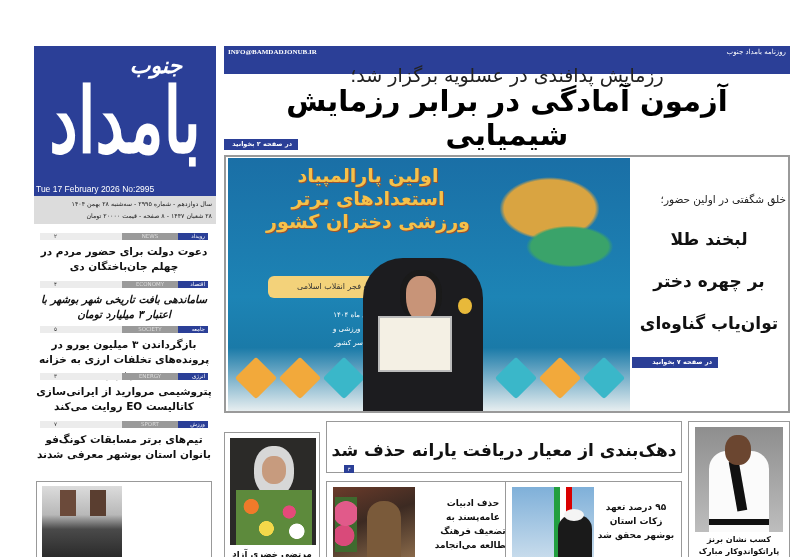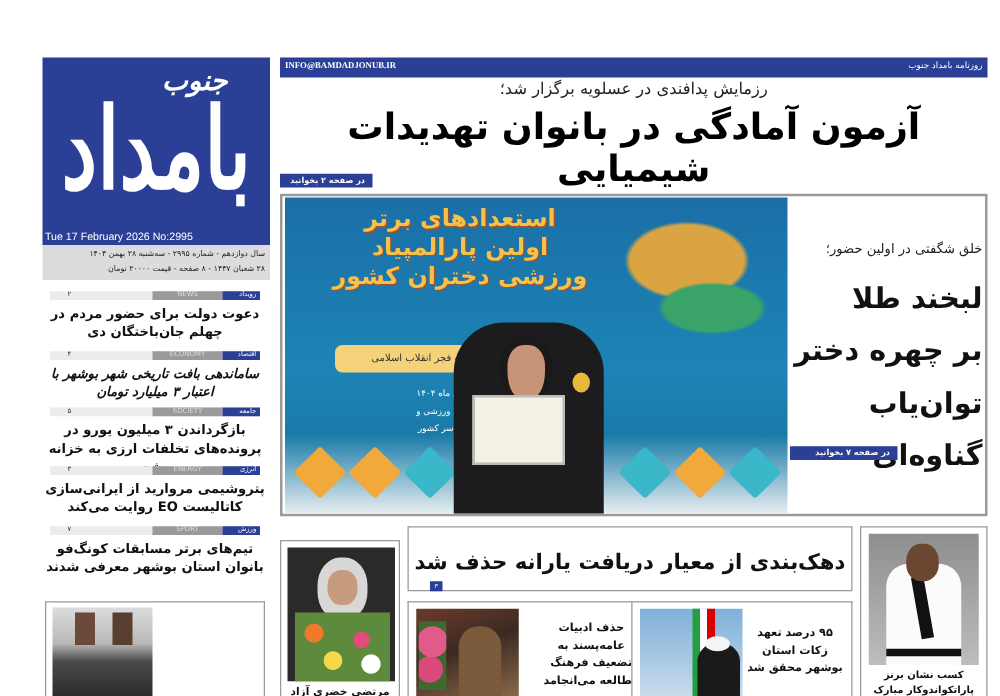--- a/index.html
+++ b/index.html
@@ -8,25 +8,25 @@
   .abs{position:absolute;}
 
   
   #masthead{left:34px;top:46px;width:182px;height:150px;background:#2b3f97;overflow:hidden;}
   #masthead .logo-sub{position:absolute;right:34px;top:6px;color:#fff;font-family:"DejaVu Serif",serif;font-size:22px;font-weight:bold;font-style:italic;direction:rtl;}
   #masthead .logo-main{position:absolute;left:4px;top:30px;width:174px;color:#fff;font-family:"DejaVu Serif",serif;font-size:64px;font-weight:bold;line-height:1;direction:rtl;text-align:center;letter-spacing:-4px;transform:scaleY(1.4);transform-origin:top;}
   #masthead .date-en{position:absolute;left:2px;bottom:2px;color:#fff;font-family:"Liberation Sans",sans-serif;font-size:8.5px;}
   #issue-info{left:34px;top:196px;width:182px;height:28px;background:#dcdcdc;direction:rtl;text-align:right;padding:2px 4px;font-size:6.3px;line-height:12px;color:#222;}
 
   
-  #topbar{left:224px;top:46px;width:566px;height:16px;background:#2b3f97;color:#fff;font-size:7px;line-height:12px;}
+  #topbar{left:224px;top:46px;width:566px;height:28px;background:#2b3f97;color:#fff;font-size:7px;line-height:12px;}
   #topbar .email{position:absolute;left:4px;top:0;font-family:"Liberation Serif",serif;font-weight:bold;font-size:7px;}
   #topbar .name{position:absolute;right:4px;top:0;direction:rtl;letter-spacing:1.5px;}
 
-  #kicker{left:224px;top:64px;width:566px;text-align:center;direction:rtl;font-size:13px;color:#222;}
+  #kicker{left:224px;top:64px;width:566px;text-align:center;direction:rtl;font-size:19px;color:#222;}
   #headline{left:224px;top:84px;width:566px;text-align:center;direction:rtl;font-size:29px;font-weight:bold;color:#000;letter-spacing:-0.5px;}
   .readmore{background:#2b3f97;color:#fff;font-size:6.5px;height:11px;line-height:11px;direction:rtl;text-align:right;padding-right:6px;font-weight:bold;}
   #readmore-main{left:224px;top:139px;width:74px;}
 
   
   #photo-frame{left:224px;top:155px;width:566px;height:258px;border:2px solid #9a9a9a;background:#fff;}
   #photo{left:228px;top:158px;width:402px;height:253px;overflow:hidden;
     background:
       radial-gradient(ellipse at 85% 35%, #3aa36a 0 8%, transparent 9%),
       radial-gradient(ellipse at 80% 20%, #d9a441 0 10%, transparent 11%),
@@ -36,21 +36,21 @@
   #photo .banner-small{position:absolute;left:55px;top:150px;width:170px;color:#fff;font-size:7px;line-height:14px;direction:rtl;text-align:center;}
   #photo .icons{position:absolute;left:8px;top:200px;width:390px;height:42px;}
   #photo .icons span{position:absolute;top:0;width:40px;height:40px;transform:rotate(45deg) scale(.75);border-radius:4px;}
   #photo .person{position:absolute;left:135px;top:100px;width:120px;height:153px;background:#1c1c1f;border-radius:40px 40px 0 0;}
   #photo .face{position:absolute;left:172px;top:112px;width:42px;height:50px;background:#c89478;border-radius:45%;border:6px solid #1a1a1a;border-bottom:none;}
   #photo .cert{position:absolute;left:150px;top:158px;width:74px;height:56px;background:#f4f0e4;border:2px solid #bbb;}
   #photo .medal{position:absolute;left:230px;top:140px;width:14px;height:16px;border-radius:50%;background:#e8b93a;}
 
   
   #side-kicker{left:632px;top:193px;width:154px;text-align:right;direction:rtl;font-size:10.5px;color:#222;}
-  #side-headline{left:632px;top:218px;width:154px;direction:rtl;font-size:23px;font-weight:bold;line-height:42px;}
+  #side-headline{left:632px;top:218px;width:154px;text-align:center;direction:rtl;font-size:17px;font-weight:bold;line-height:42px;}
   #readmore-side{left:632px;top:357px;width:86px;}
 
   
   .sect-bar{position:absolute;left:40px;width:168px;height:7px;background:#ececec;font-size:5.5px;line-height:7px;}
   .sect-bar .pg{position:absolute;left:14px;top:0;color:#333;}
   .sect-bar .en{position:absolute;left:82px;width:56px;top:0;height:7px;background:#9a9a9a;color:#ddd;text-align:center;}
   .sect-bar .fa{position:absolute;right:0;top:0;width:30px;height:7px;background:#2b3f97;color:#fff;text-align:right;padding-right:3px;direction:rtl;}
   .left-story{position:absolute;left:36px;width:176px;text-align:center;direction:rtl;font-size:10.5px;font-weight:bold;line-height:15px;color:#111;}
 
   #left-box{left:36px;top:481px;width:176px;height:76px;border:1px solid #999;border-bottom:none;}
@@ -112,28 +112,28 @@
   <div>سال دوازدهم - شماره ۲۹۹۵ - سه‌شنبه ۲۸ بهمن ۱۴۰۴</div>
   <div>۲۸ شعبان ۱۴۴۷ - ۸ صفحه - قیمت ۲۰۰۰۰ تومان</div>
 </div>
 
 <div id="topbar" class="abs">
   <span class="email">INFO@BAMDADJONUB.IR</span>
   <span class="name">روزنامه بامداد جنوب</span>
 </div>
 
 <div id="kicker" class="abs">رزمایش پدافندی در عسلویه برگزار شد؛</div>
-<div id="headline" class="abs">آزمون آمادگی در بانوان تهدیدات شیمیایی</div>
+<div id="headline" class="abs">آزمون آمادگی در برابر رزمایش شیمیایی</div>
 <div id="readmore-main" class="abs readmore">در صفحه ۲ بخوانید</div>
 
 <div id="photo-frame" class="abs"></div>
 <div id="photo" class="abs">
   <div class="banner-text">
+    <div>اولین پارالمپیاد</div>
     <div>استعدادهای برتر</div>
-    <div>اولین پارالمپیاد</div>
     <div>ورزشی دختران کشور</div>
   </div>
   <div class="banner-strip">گرامیداشت دهه مبارک فجر انقلاب اسلامی</div>
   <div class="banner-small">
     <div>۲۳ تا ۲۹ بهمن ماه ۱۴۰۴</div>
     <div>فدراسیون‌های ورزشی و</div>
     <div>نوجوانان سراسر کشور</div>
   </div>
   <div class="icons">
     <span style="left:0;background:#f2a93b;"></span>

